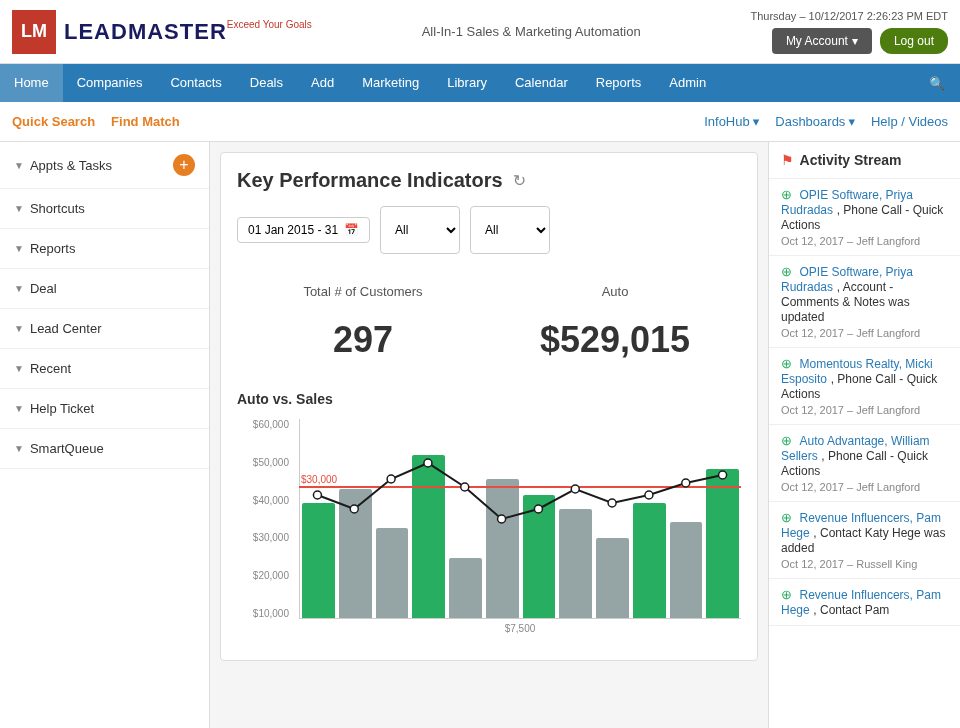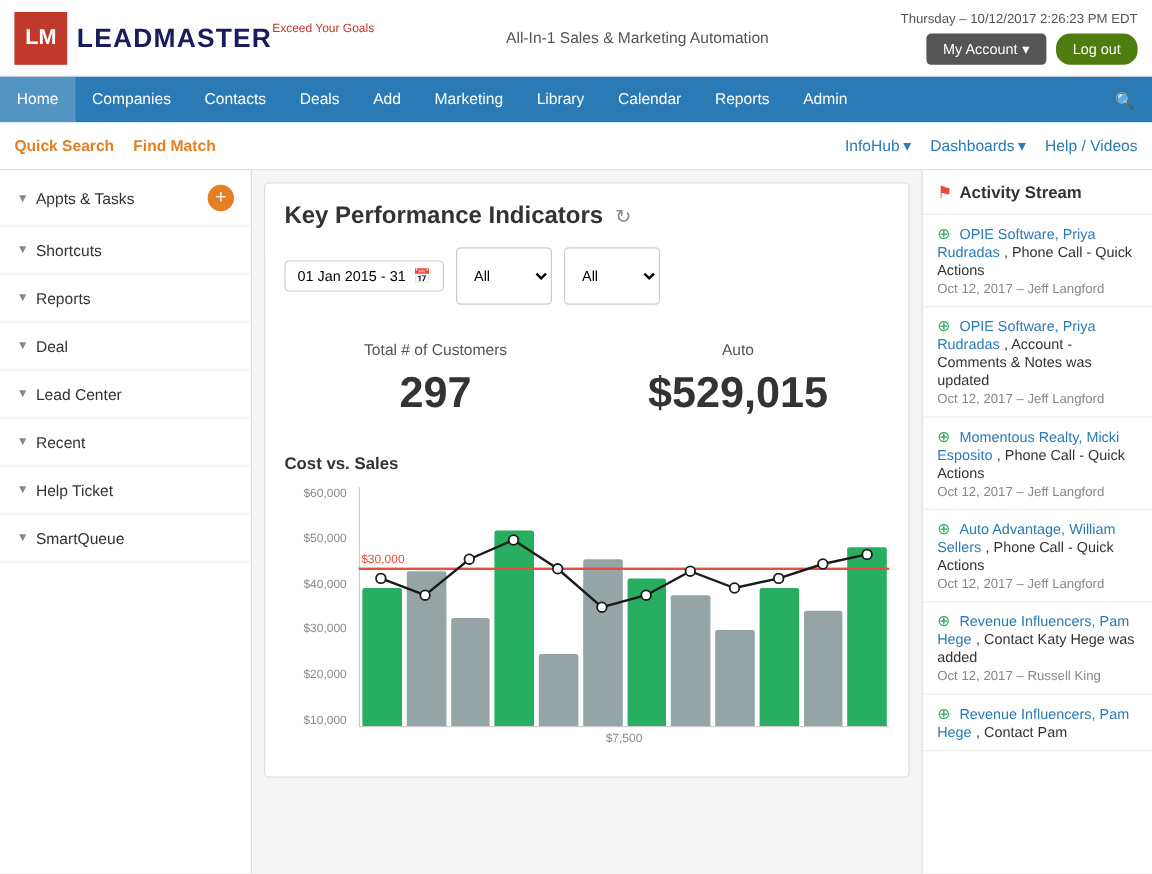--- a/index.html
+++ b/index.html
@@ -47,21 +47,21 @@
     .kpi-section { background: #fff; margin: 10px; padding: 16px; border: 1px solid #ddd; border-radius: 4px; }
     .kpi-header { display: flex; align-items: center; gap: 10px; margin-bottom: 14px; }
     .kpi-title { font-size: 20px; font-weight: bold; color: #333; }
     .kpi-refresh { color: #888; cursor: pointer; font-size: 16px; }
     .kpi-filters { display: flex; gap: 10px; margin-bottom: 20px; align-items: center; }
     .kpi-date { border: 1px solid #ccc; padding: 5px 10px; border-radius: 4px; font-size: 12px; background: #fff; cursor: pointer; display: flex; align-items: center; gap: 6px; }
     select.kpi-select-el { border: 1px solid #ccc; padding: 15px 10px; border-radius: 4px; font-size: 12px; background: #fff; cursor: pointer; min-width: 80px; }
 
     .kpi-metrics { display: flex; gap: 0; margin-bottom: 20px; }
     .kpi-metric { flex: 1; text-align: center; padding: 10px; }
-    .kpi-metric-label { font-size: 13px; color: #555; margin-bottom: 7px; }
+    .kpi-metric-label { font-size: 13px; color: #555; margin-bottom: 20px; }
     .kpi-metric-value { font-size: 36px; font-weight: bold; color: #333; }
 
     
     .chart-title { font-size: 14px; font-weight: bold; color: #333; margin-bottom: 12px; }
 
     
     .activity-stream { width: 192px; background: #fff; border-left: 1px solid #ddd; overflow-y: auto; flex-shrink: 0; }
     .activity-header { background: #fff; padding: 10px 12px; display: flex; align-items: center; gap: 6px; border-bottom: 1px solid #eee; }
     .activity-flag { color: #e74c3c; font-size: 14px; }
     .activity-title { font-size: 14px; font-weight: bold; color: #333; }
@@ -189,21 +189,21 @@
         <div class="kpi-metric">
           <div class="kpi-metric-label">Total # of Customers</div>
           <div class="kpi-metric-value">297</div>
         </div>
         <div class="kpi-metric">
           <div class="kpi-metric-label">Auto</div>
           <div class="kpi-metric-value">$529,015</div>
         </div>
       </div>
 
-      <div class="chart-title">Cost vs. Sales</div>
+      <div class="chart-title">Auto vs. Sales</div>
 
       <div class="chart-wrapper" style="position:relative; margin-bottom:10px;">
 
         <div style="position:absolute; left:0; top:0; width:58px; height:200px; display:flex; flex-direction:column; justify-content:space-between; align-items:flex-end; padding-right:6px; padding-top:0; padding-bottom:0;">
           <span style="font-size:10px;color:#888;">$60,000</span>
           <span style="font-size:10px;color:#888;">$50,000</span>
           <span style="font-size:10px;color:#888;">$40,000</span>
           <span style="font-size:10px;color:#888;">$30,000</span>
           <span style="font-size:10px;color:#888;">$20,000</span>
           <span style="font-size:10px;color:#888;">$10,000</span>

